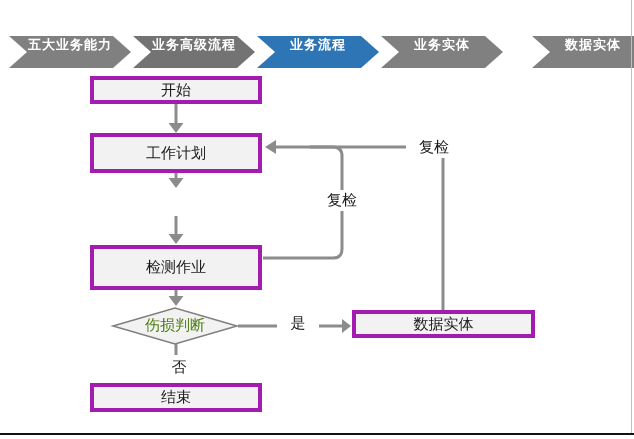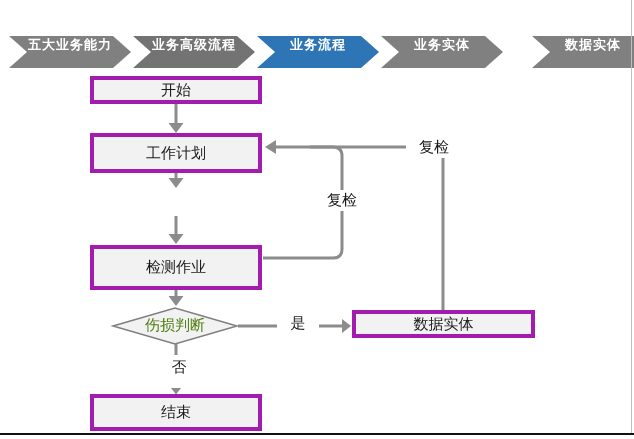--- a/index.html
+++ b/index.html
@@ -83,21 +83,21 @@
       <polygon points="276,140 276,154 265,147"></polygon>
     </g>
 
     <polygon points="113,326 175,308 237,326 175,344" fill="#F2F2F2" stroke="#7F7F7F" stroke-width="1.5"></polygon>
   </svg>
 
   <div class="node" style="left:90px;top:76px;width:172px;height:28px">开始</div>
   <div class="node" style="left:90px;top:133px;width:172px;height:40px">工作计划</div>
   <div class="node" style="left:90px;top:245px;width:172px;height:45px">检测作业</div>
   <div class="node" style="left:352px;top:310px;width:183px;height:28px">数据实体</div>
-  <div class="node" style="left:90px;top:394px;width:172px;height:37px">结束</div>
+  <div class="node" style="left:90px;top:383px;width:172px;height:29px">结束</div>
 
   <div class="diamond-label" style="left:113px;top:316px;width:124px">伤损判断</div>
 
   <div class="edge-label" style="left:316px;top:190px;width:46px">复检</div>
   <div class="edge-label" style="left:406px;top:137px;width:50px">复检</div>
   <div class="edge-label" style="left:277px;top:313px;width:36px">是</div>
   <div class="edge-label" style="left:163px;top:357px;width:26px">否</div>
 
   <div class="right-border"></div>
   <div class="bottom-border"></div>

